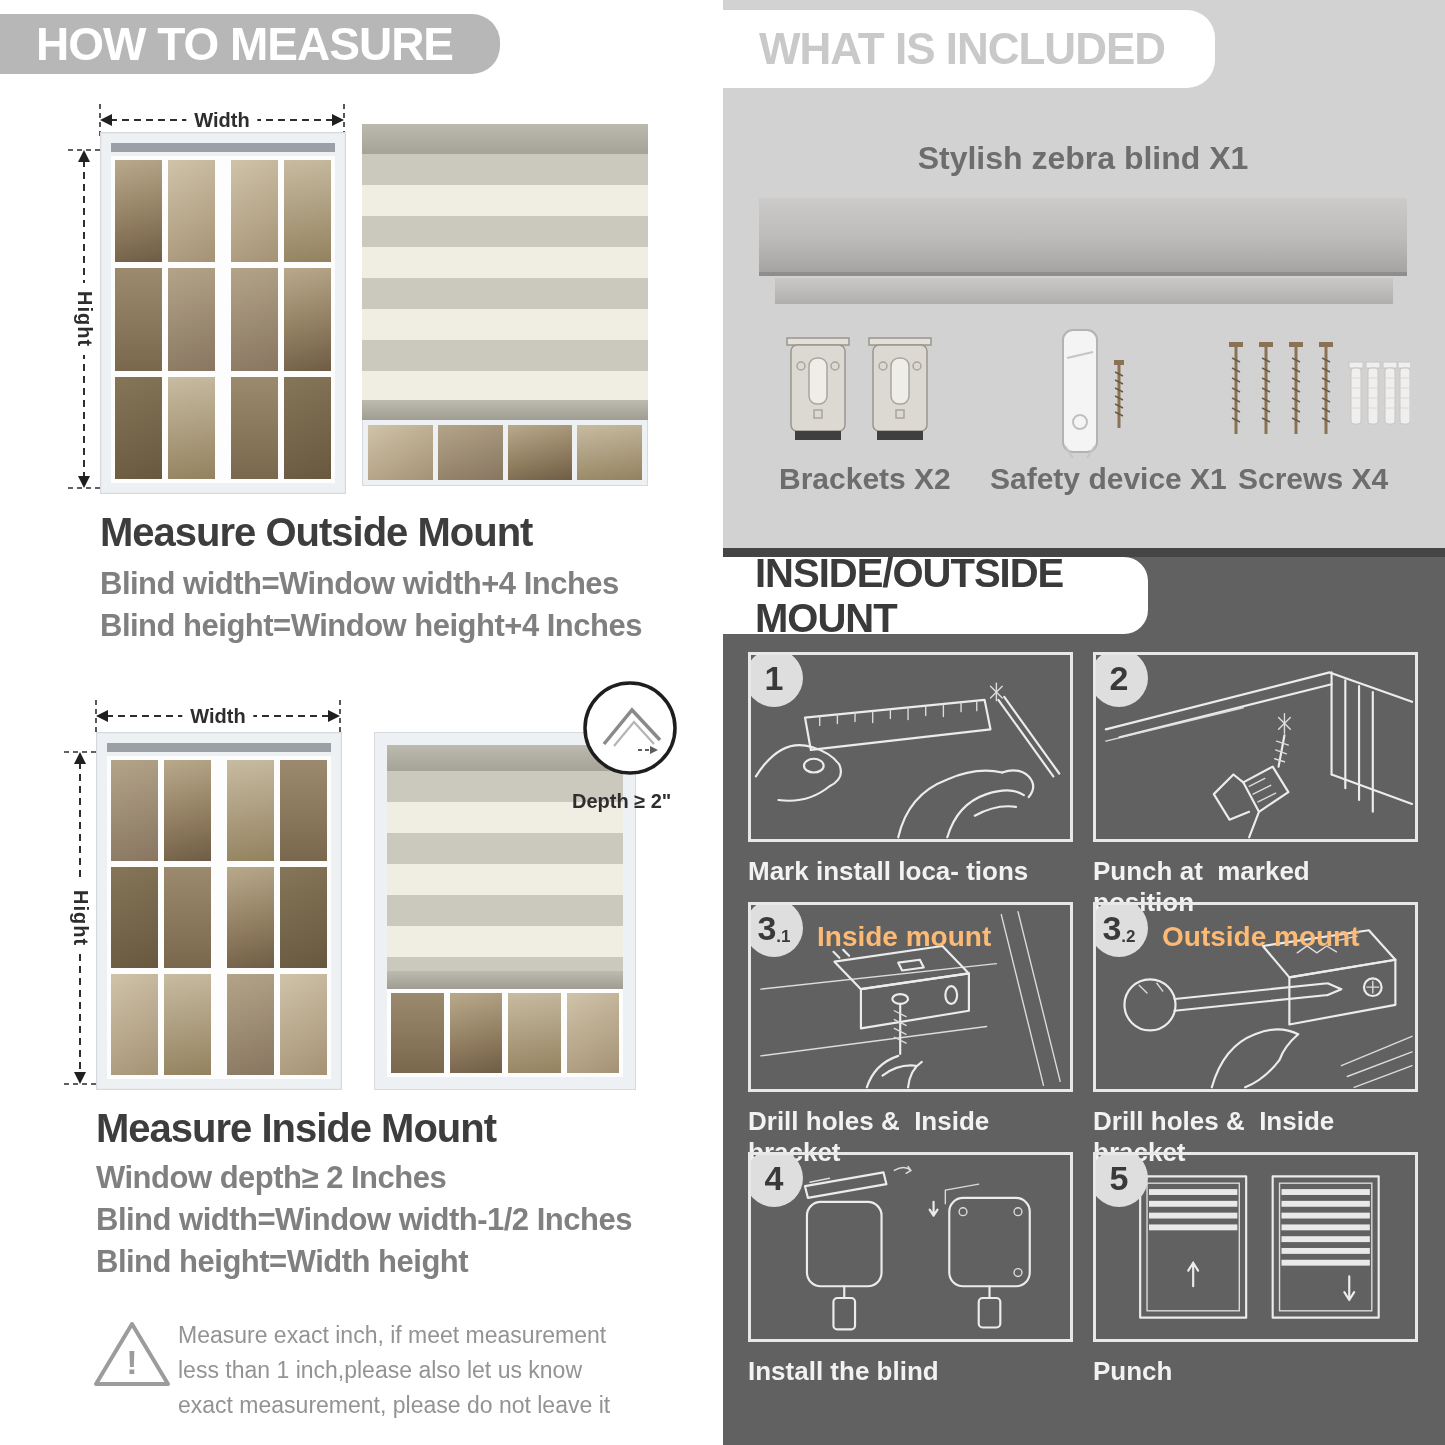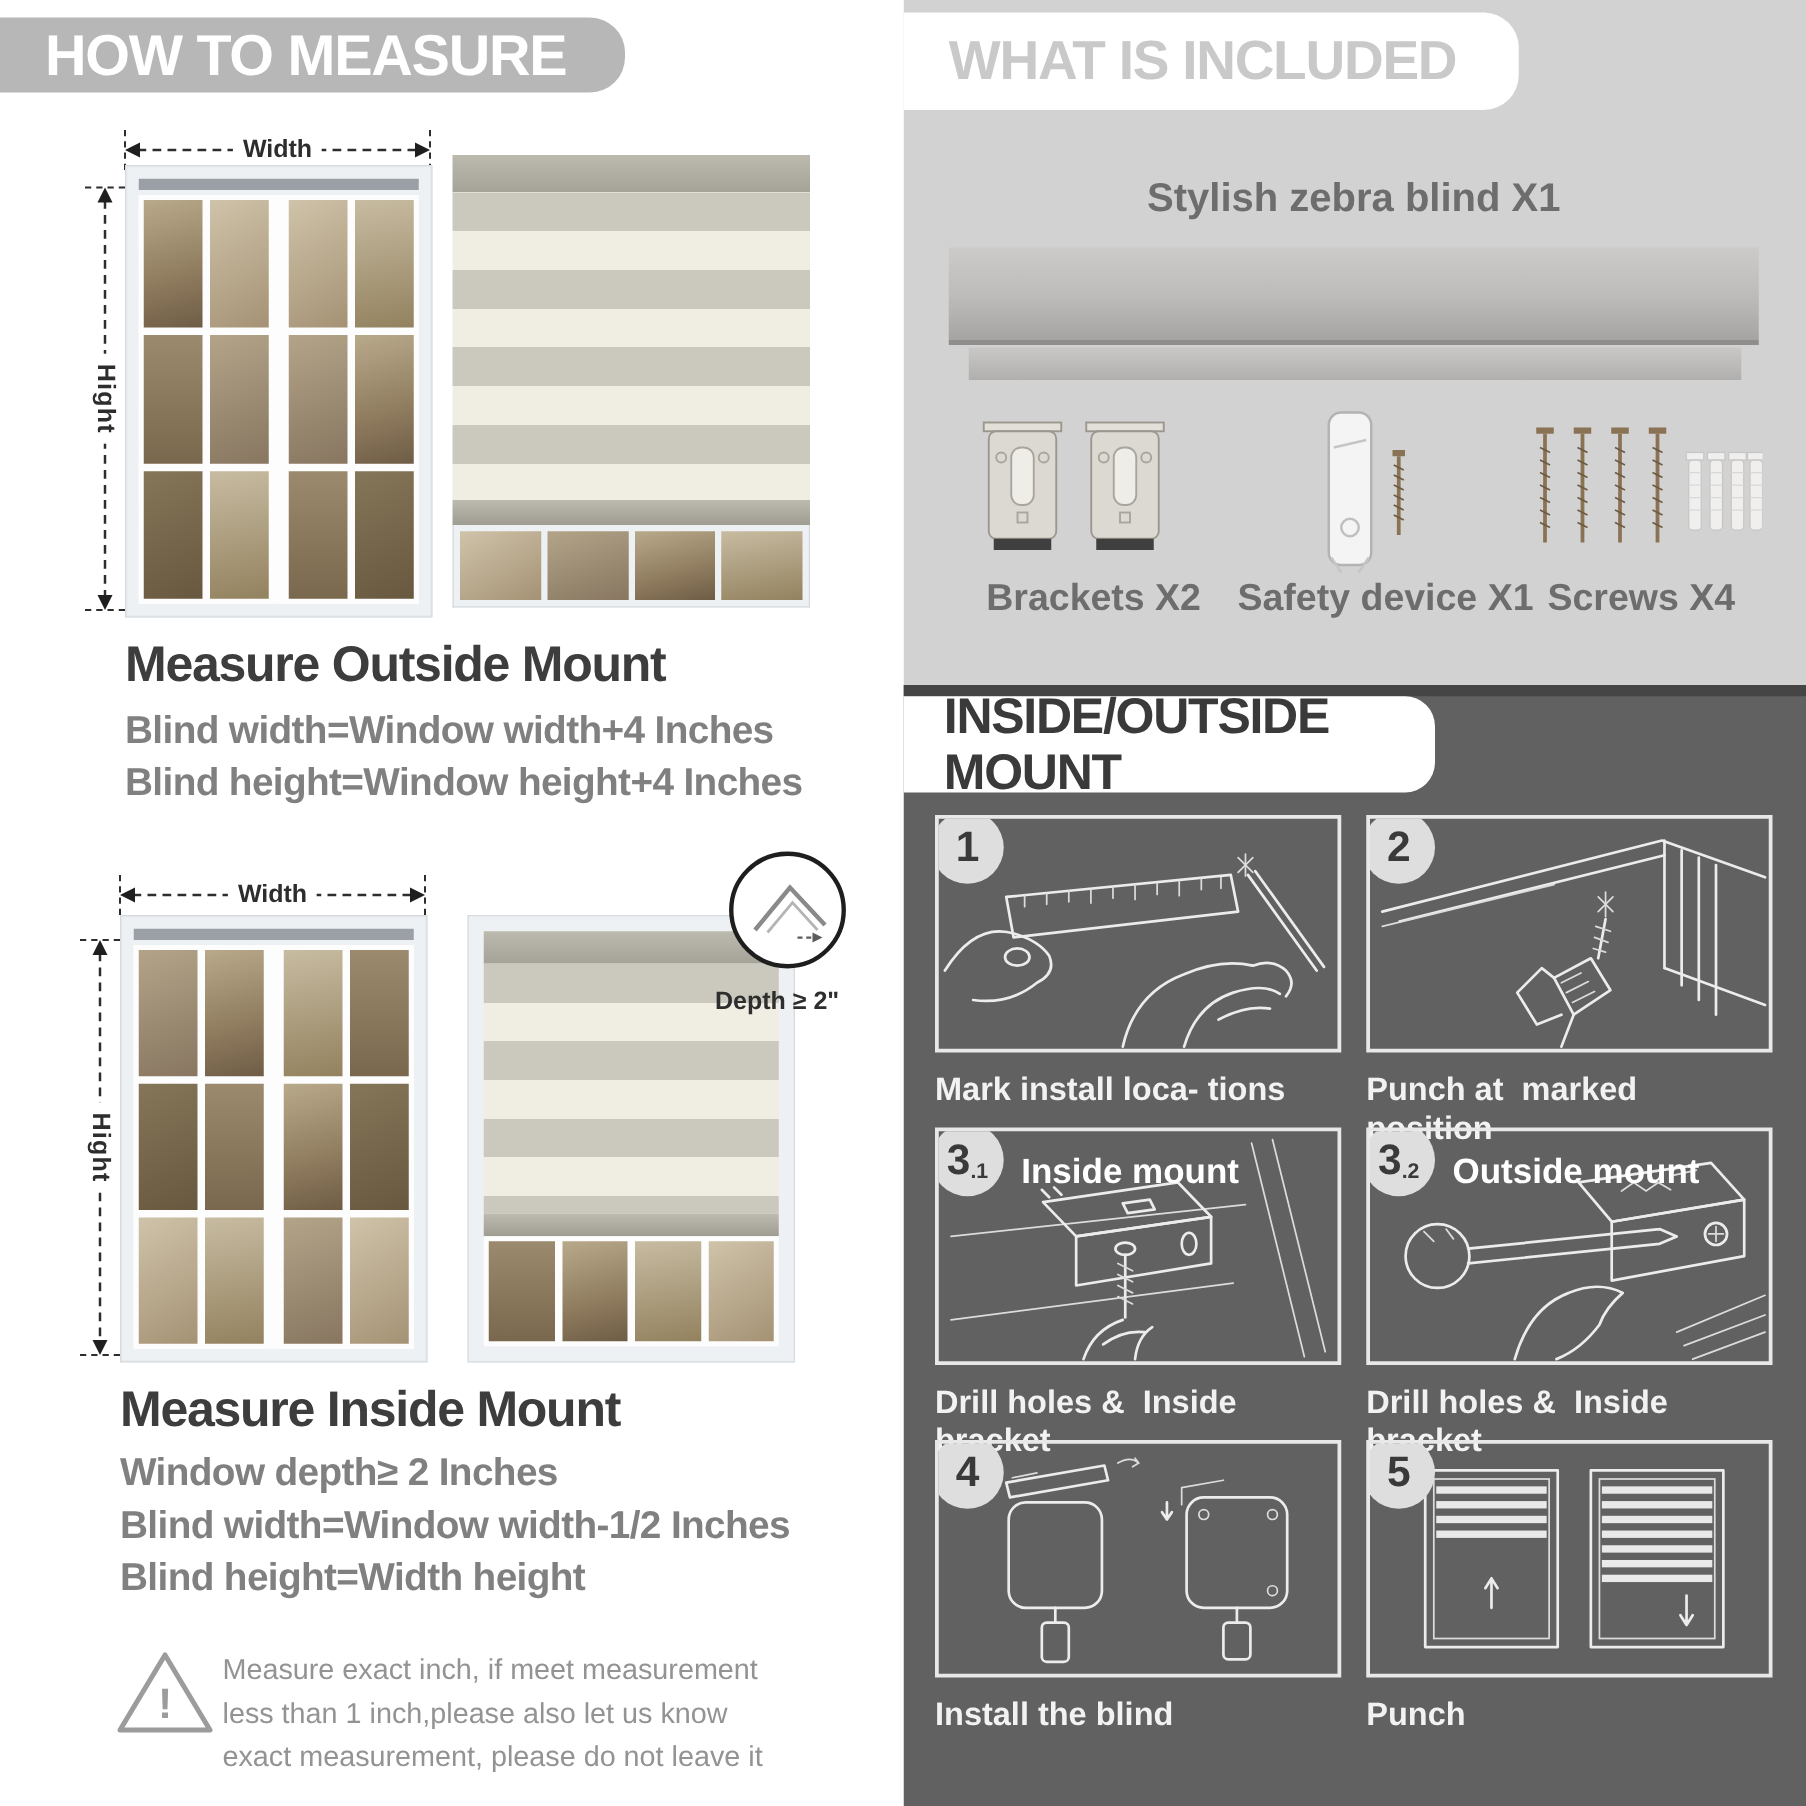--- a/index.html
+++ b/index.html
@@ -77,21 +77,21 @@
   
   .mount{position:absolute;left:723px;top:548px;width:722px;height:897px;background:#616161;text-decoration:underline;}
   .mount-strip{position:absolute;left:0;top:0;width:722px;height:9px;background:#454545;}
   .step-cell{position:absolute;width:325px;}
   .step-box{position:relative;width:325px;height:190px;border:3px solid #e8e8e8;box-sizing:border-box;
             overflow:hidden;}
   .badge{position:absolute;left:-6px;top:-6px;width:58px;height:58px;border-radius:50%;background:#dedede;
          display:flex;align-items:center;justify-content:center;z-index:2;}
   .badge .bnum{font-size:34px;font-weight:bold;color:#3a3a3a;line-height:1;}
   .badge .bsub{font-size:17px;font-weight:bold;color:#3a3a3a;align-self:flex-end;margin-bottom:10px;}
-  .step-title{position:absolute;left:66px;top:16px;font-size:28px;font-weight:bold;color:#ffffff;z-index:2;}
+  .step-title{position:absolute;left:66px;top:16px;font-size:28px;font-weight:bold;color:#fdba74;z-index:2;}
   .step-caption{margin-top:14px;font-size:26px;font-weight:bold;color:#f2f2f2;white-space:pre-wrap;}
   .lineart{position:absolute;left:0;top:0;width:100%;height:100%;}
 
   svg{display:block;}
   .la{stroke:#ececec;stroke-width:2.2;fill:none;stroke-linecap:round;stroke-linejoin:round;}
   .la-thin{stroke:#dcdcdc;stroke-width:1.4;fill:none;stroke-linecap:round;}
   .la-fill{fill:#e9e9e9;stroke:none;}
 </style>
 </head>
 <body>
@@ -388,21 +388,21 @@
                 <line x1="-5" y1="42" x2="5" y2="42"></line>
                 <line x1="-5" y1="52" x2="5" y2="52"></line>
                 <line x1="-5" y1="62" x2="5" y2="62"></line>
                 <line x1="-5" y1="72" x2="5" y2="72"></line>
               </g>
             </g>
         </g>
       </svg>
     </div>
 
-    <span class="item-lbl" style="left:66px;">Brackets X2</span>
+    <span class="item-lbl" style="left:56px;">Brackets X2</span>
     <span class="item-lbl" style="left:267px;">Safety device X1</span>
     <span class="item-lbl" style="left:515px;">Screws X4</span>
   </div>
 
   <div class="mount">
     <div class="mount-strip"></div>
     <div class="mnt-hdr">
       <span>INSIDE/OUTSIDE MOUNT</span>
     </div>
 

